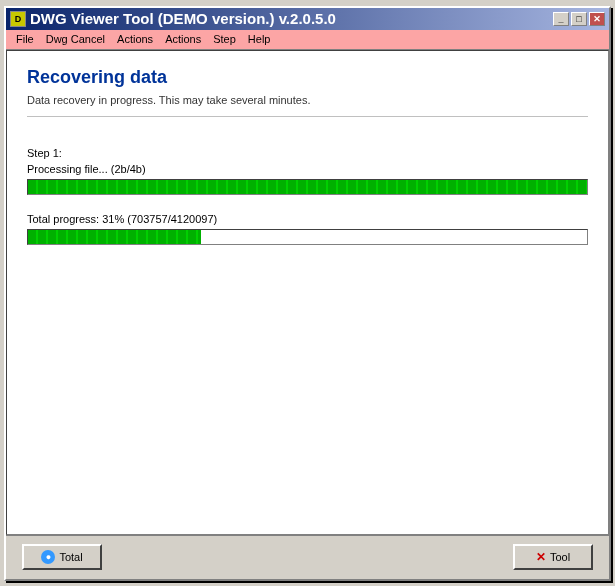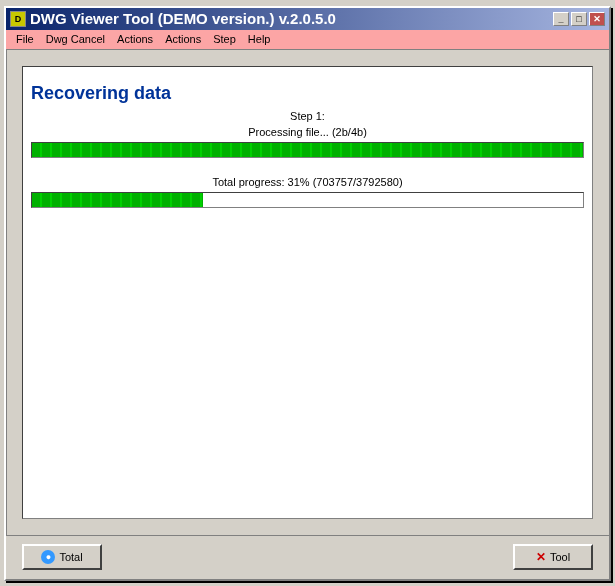--- a/index.html
+++ b/index.html
@@ -100,27 +100,27 @@
     .menu-item {
       padding: 2px 6px;
       font-size: 11px;
       cursor: pointer;
       color: #000;
     }
 
     .content {
       flex: 1;
       background: #ffffff;
-      margin: 16px;
+      margin: 0;
       border: 1px solid #808080;
       border-top-color: #404040;
       border-left-color: #404040;
       display: flex;
       flex-direction: column;
-      padding: 16px 8px;
+      padding: 16px 20px;
     }
 
     .recovery-title {
       font-size: 18px;
       font-weight: bold;
       color: #003399;
       margin-bottom: 6px;
     }
 
     .recovery-subtitle {
@@ -132,21 +132,20 @@
     }
 
     .progress-section {
       margin-bottom: 18px;
     }
 
     .progress-label {
       font-size: 11px;
       color: #000;
       margin-bottom: 4px;
-      text-align: center;
     }
 
     .progress-bar-container {
       width: 100%;
       height: 16px;
       background: #ffffff;
       border: 1px solid #808080;
       border-top-color: #404040;
       border-left-color: #404040;
       overflow: hidden;
@@ -239,31 +238,32 @@
     <span class="menu-item">File</span>
     <span class="menu-item">Dwg Cancel</span>
     <span class="menu-item">Actions</span>
     <span class="menu-item">Actions</span>
     <span class="menu-item">Step</span>
     <span class="menu-item">Help</span>
   </div>
 
   <div class="content">
     <div class="recovery-title">Recovering data</div>
+    <div class="recovery-subtitle">Data recovery in progress. This may take several minutes.</div>
 
     <div class="progress-section">
       <div class="progress-label">Step 1:</div>
       <div class="progress-label">Processing file... (2b/4b)</div>
       <div class="progress-bar-container">
         <div class="progress-bar-fill" style="width: 100%;"></div>
       </div>
     </div>
 
     <div class="progress-section">
-      <div class="progress-label">Total progress: 31% (703757/3792580)</div>
+      <div class="progress-label">Total progress: 31% (703757/4120097)</div>
       <div class="progress-bar-container">
         <div class="progress-bar-fill" style="width: 31%;"></div>
       </div>
     </div>
 
     <div class="spacer"></div>
   </div>
 
   <div class="button-bar">
     <button class="btn">

